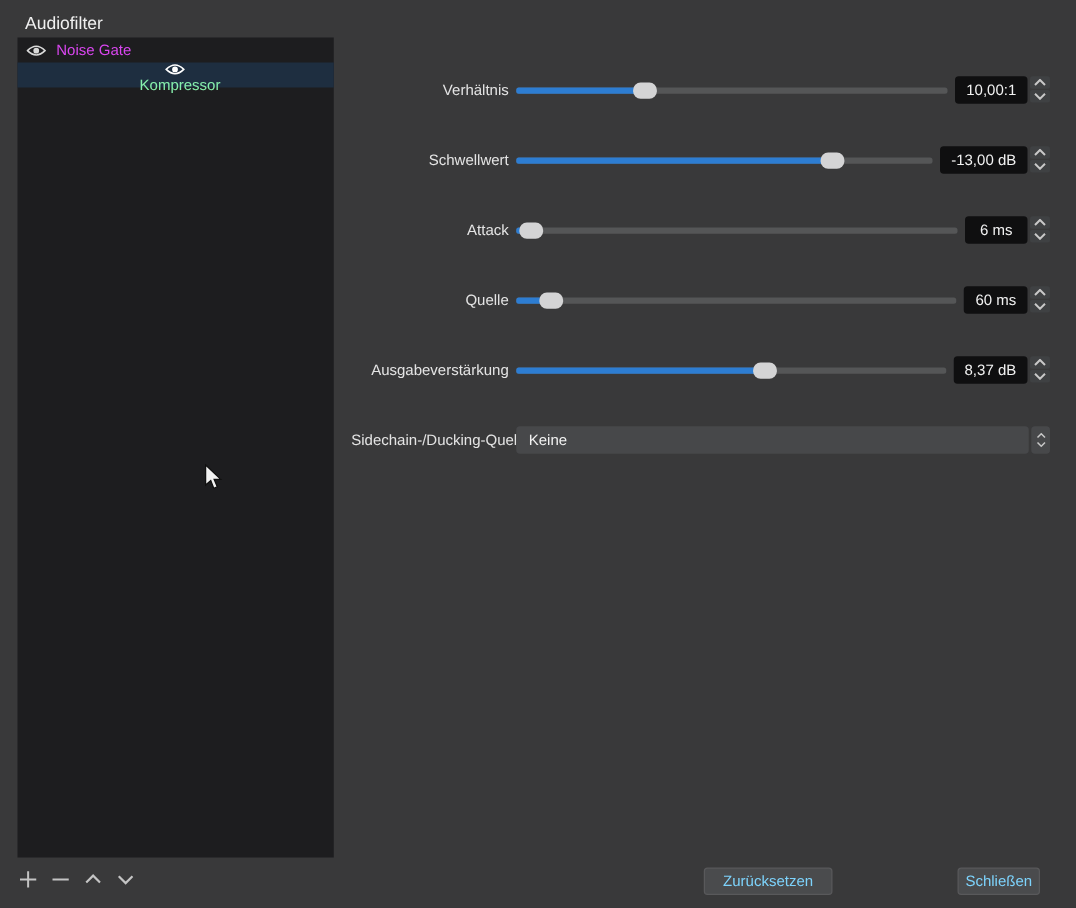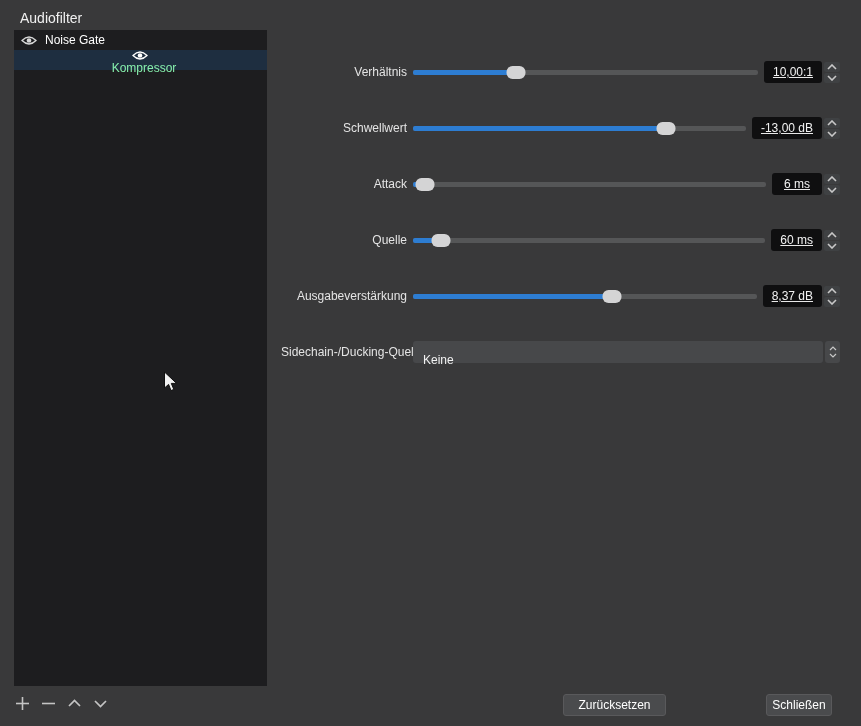--- a/index.html
+++ b/index.html
@@ -20,21 +20,21 @@
     position:absolute; left:20px; top:10px;
     font-size:14px; color:#f0f0f0;
   }
   
   .filter-list{
     position:absolute; left:14px; top:30px; width:253px; height:656px;
     background:var(--panel-bg);
   }
   .filter-item{
     display:flex; align-items:center; height:20px; padding-left:7px;
-    font-size:12px; color:#ffffff; cursor:default;
+    font-size:12px; color:#d946ef; cursor:default;
   }
   .filter-item.selected{background:var(--selection-bg); color:#86efac;flex-direction:column;}
   .eye{width:16px; height:11px; margin-right:8px; flex:0 0 auto; display:block;}
   
   .props{
     position:absolute; left:281px; top:33px; right:21px;
     display:flex; flex-direction:column; gap:6px;
   }
   .prop-row{display:flex; align-items:center; height:22px;margin-top:28px;}
   .prop-label{
@@ -50,53 +50,53 @@
   .slider .fill{
     position:absolute; left:0; top:9px; height:5px;
     background:var(--accent); border-radius:2px;
   }
   .slider .handle{
     position:absolute; top:5px; width:19px; height:13px;
     background:var(--handle); border-radius:6px;
     transform:translateX(-50%);
   }
   
-  .spinbox{display:flex; align-items:center; height:22px;text-decoration:underline;}
+  .spinbox{display:flex; align-items:flex-start; height:22px;}
   .spinfield{
     height:22px; background:var(--field-bg); border-radius:3px;
     font-size:12px; color:#f2f2f2; line-height:22px;
     padding:0 9px; min-width:50px; text-align:center; white-space:nowrap;
   }
   .spinbtns{display:flex; flex-direction:column; gap:1px; margin-left:2px;}
   .spinbtn{
     width:16px; height:10px; background:var(--spinbtn-bg); border-radius:2px;
     display:flex; align-items:center; justify-content:center;
   }
   .spinbtn svg{display:block;}
   
   .combo{
     flex:1; height:22px; background:var(--combo-bg); border-radius:3px;
-    font-size:12px; color:#f2f2f2; line-height:22px; padding:8px 10px;
+    font-size:12px; color:#f2f2f2; line-height:22px; padding:0 10px;
   }
   .combo-btn{
     width:15px; height:22px; margin-left:2px; background:var(--combo-bg);
     border-radius:3px; display:flex; flex-direction:column;
     align-items:center; justify-content:center; gap:2px;
   }
   
   .list-toolbar{
     position:absolute; left:14px; top:694px;
     display:flex; align-items:center; gap:9px;
   }
   .tool-btn{width:17px; height:18px; display:flex; align-items:center; justify-content:center;}
   
   .push-button{
     position:absolute; top:694px; height:22px;
     background:var(--button-bg); border:1px solid #59595b; border-radius:3px;
-    font-size:12px; color:#ffffff; text-align:center; line-height:20px;
+    font-size:12px; color:#7dd3fc; text-align:center; line-height:20px;
     cursor:default;
   }
   .btn-reset{left:563px; width:103px;}
   .btn-close{left:766px; width:66px;}
   
   .mouse-cursor{position:absolute; left:163px; top:371px; pointer-events:none;}
 </style>
 </head>
 <body>
 

